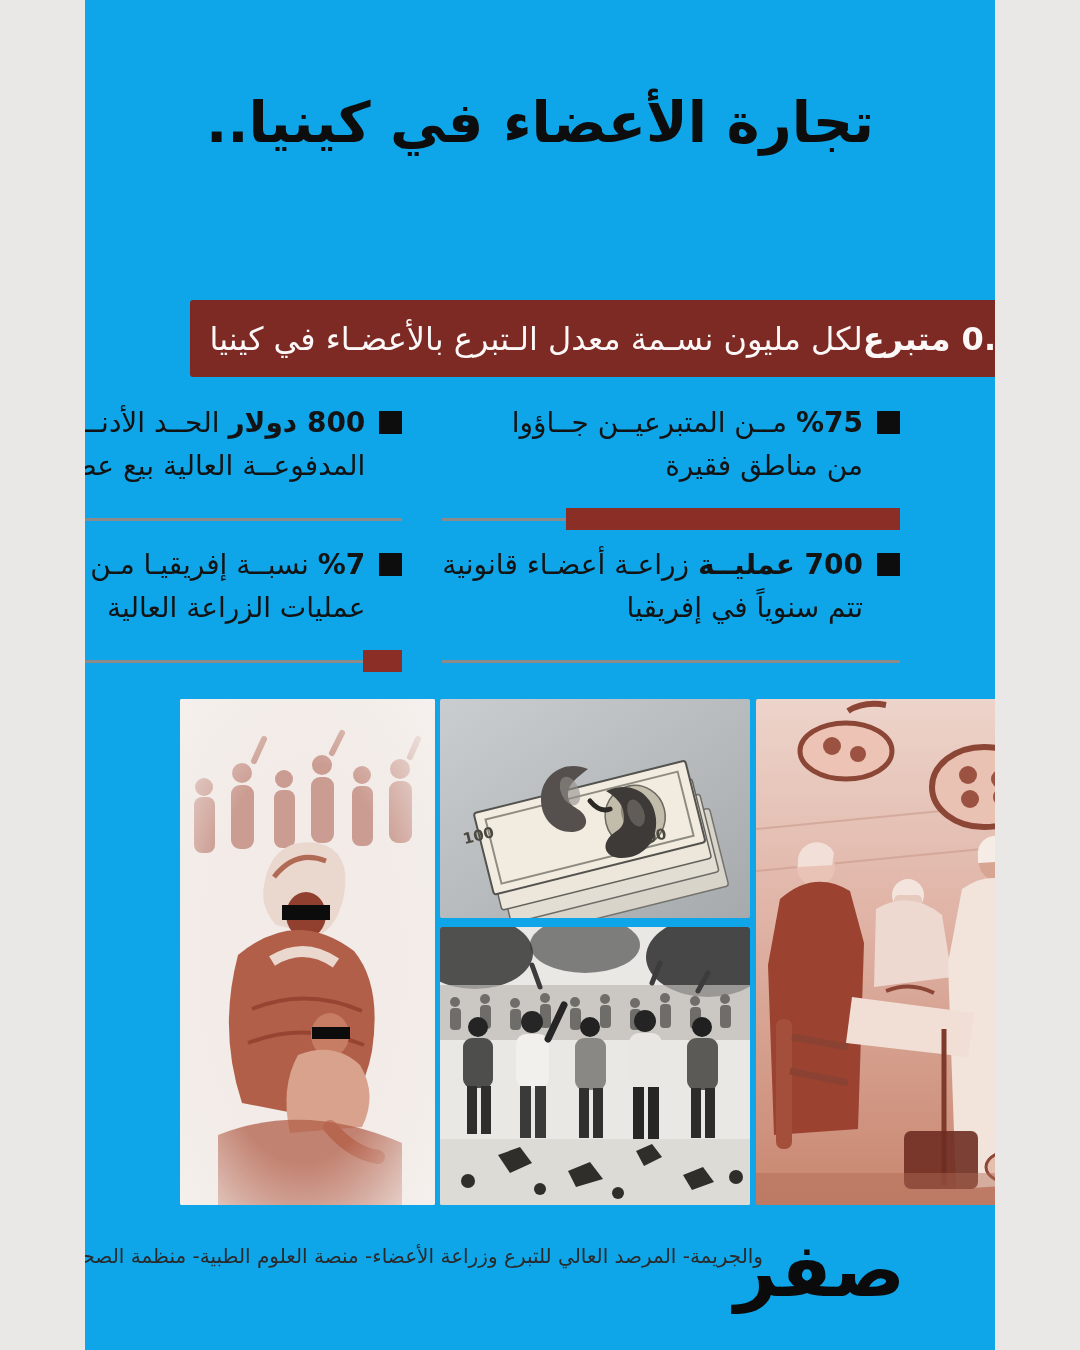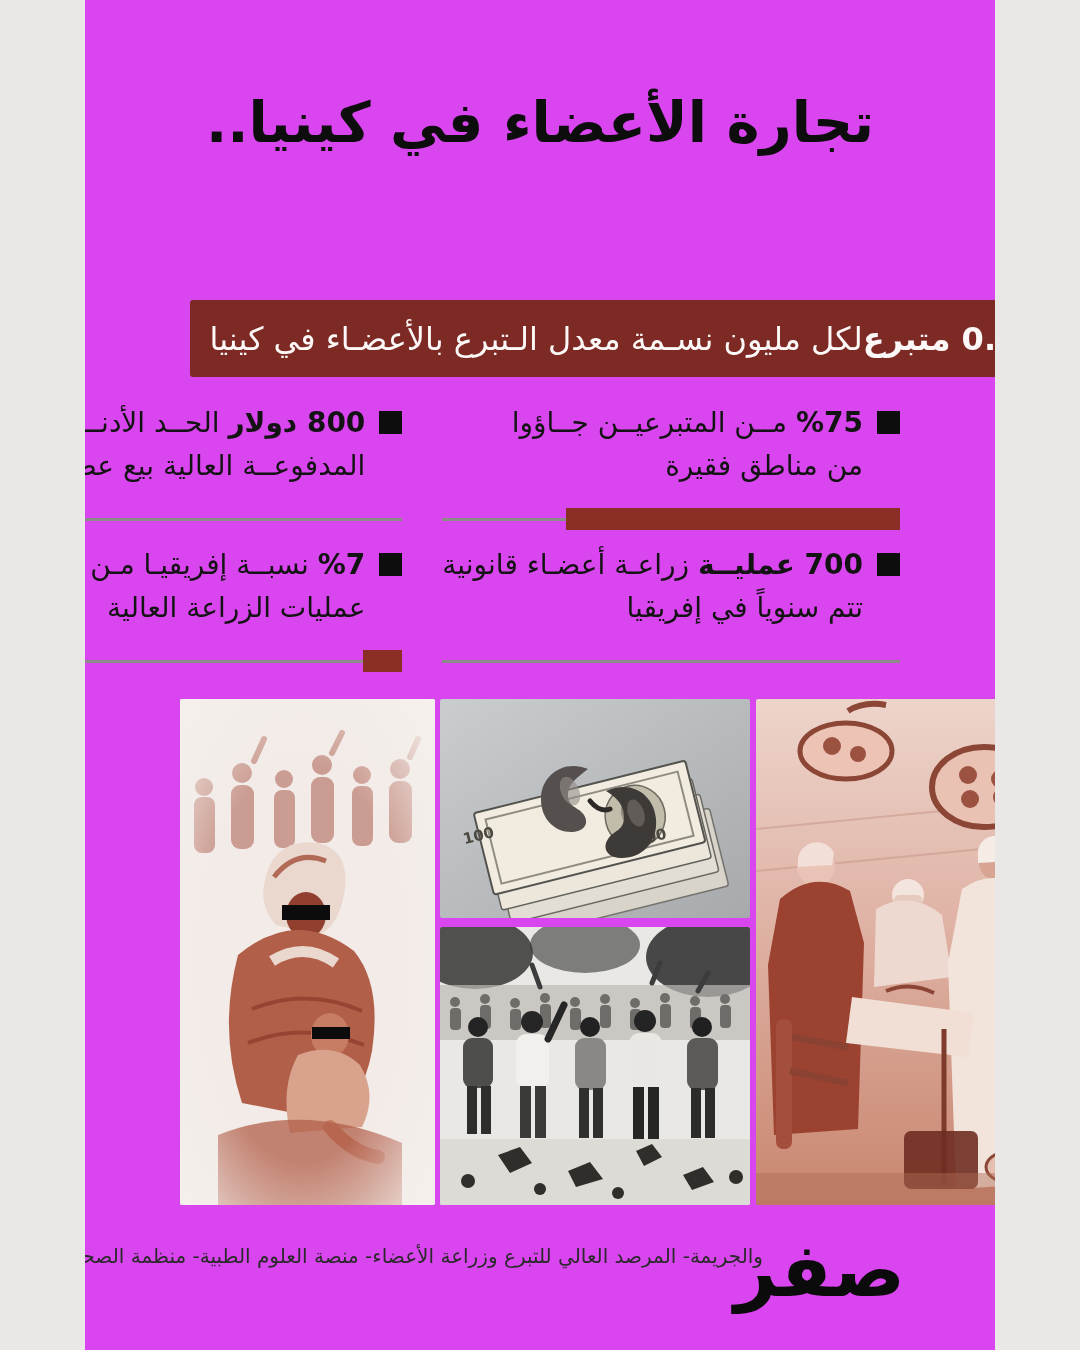--- a/index.html
+++ b/index.html
@@ -1,18 +1,18 @@
 <!DOCTYPE html>
 <html lang="ar" dir="rtl"><head>
 <meta charset="utf-8">
 <style>
   html,body{margin:0;padding:0;background:#e9e8e6;}
   .poster{
     position:relative;width:910px;height:1350px;margin:0 auto;
-    background:#d946ef;direction:rtl;overflow:hidden;
+    background:#0ea5e9;direction:rtl;overflow:hidden;
     font-family:"DejaVu Sans",sans-serif;color:#0d0d0d;
   }
   
   .title{
     position:absolute;top:82px;left:0;right:0;text-align:center;
     font-weight:bold;font-size:56px;line-height:1.45;color:#0d0d0d;
   }
   
   .banner{
     position:absolute;top:300px;left:105px;width:870px;height:77px;

